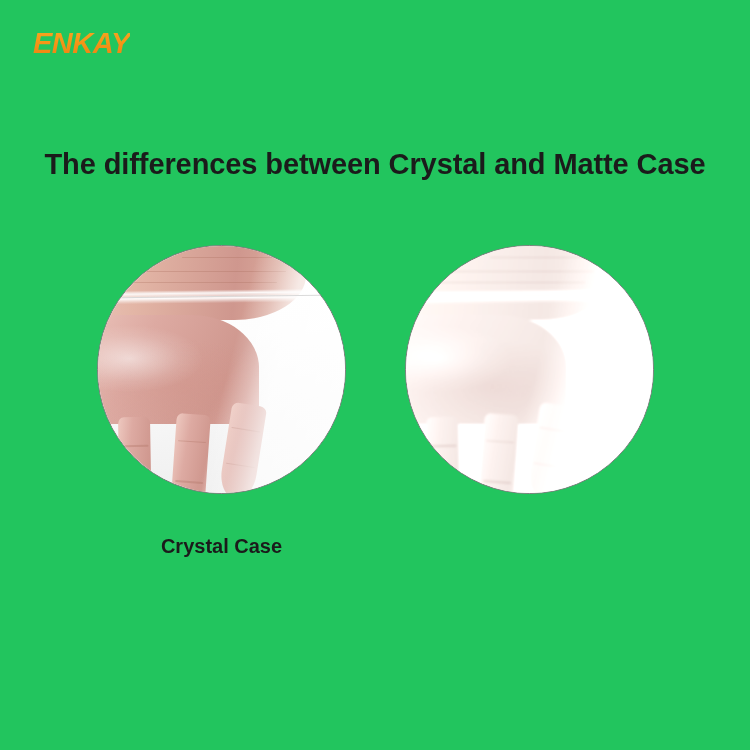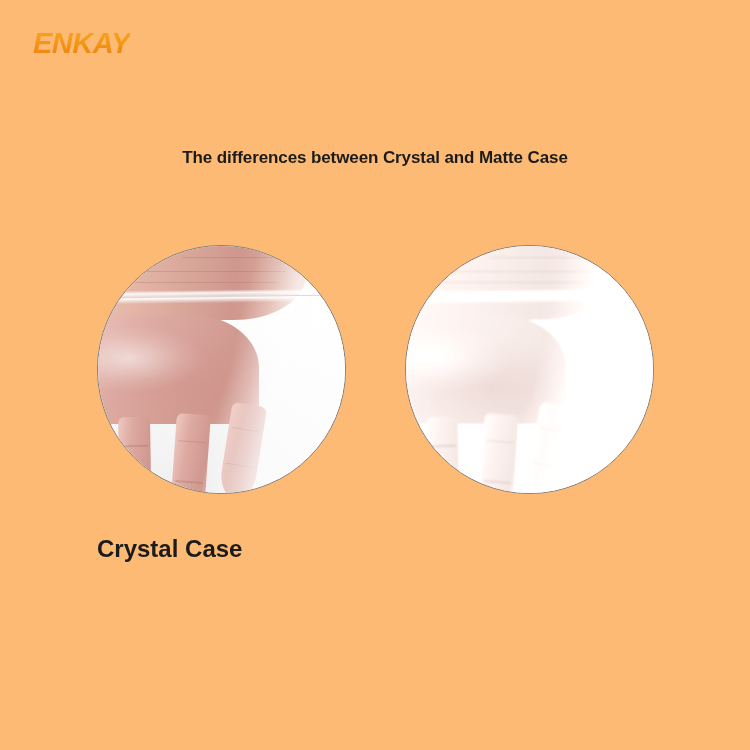--- a/index.html
+++ b/index.html
@@ -9,21 +9,21 @@
     height: 750px;
     background: #ffffff;
     font-family: "Liberation Sans", sans-serif;
     overflow: hidden;
   }
 
   #stage {
     position: relative;
     width: 750px;
     height: 750px;
-    background: #fdba74;
+    background: #22c55e;
   }
 
   
   #brand-logo {
     position: absolute;
     left: 33px;
     top: 27px;
     font-size: 29px;
     font-weight: bold;
     font-style: italic;
@@ -37,21 +37,21 @@
     white-space: nowrap;
   }
 
   
   #page-title {
     position: absolute;
     left: 0;
     top: 148px;
     width: 750px;
     text-align: center;
-    font-size: 17px;
+    font-size: 29px;
     font-weight: bold;
     color: #1b1b1b;
     letter-spacing: -0.1px;
     white-space: nowrap;
   }
 
   
   .compare-panel {
     position: absolute;
     top: 245px;
@@ -223,21 +223,22 @@
     inset: 0;
     background: rgba(255,255,255,0.30);
     backdrop-filter: blur(1px);
   }
 
   
   .panel-caption {
     position: absolute;
     top: 535px;
     width: 249px;
-    font-size: 24px;
+    text-align: center;
+    font-size: 20px;
     font-weight: bold;
     color: #1b1b1b;
     white-space: nowrap;
   }
   #caption-crystal { left: 97px; }
   #caption-matte   { left: 405px; }
 </style>
 </head>
 <body>
 

